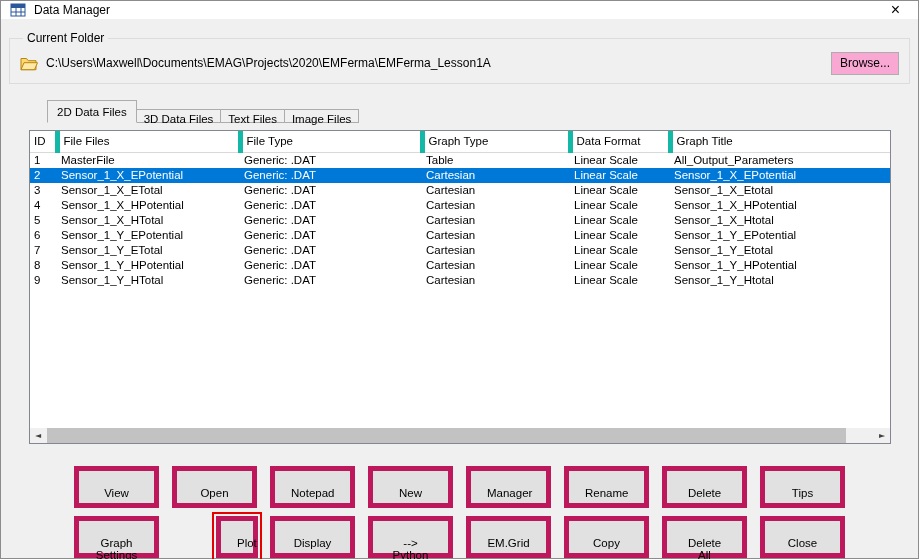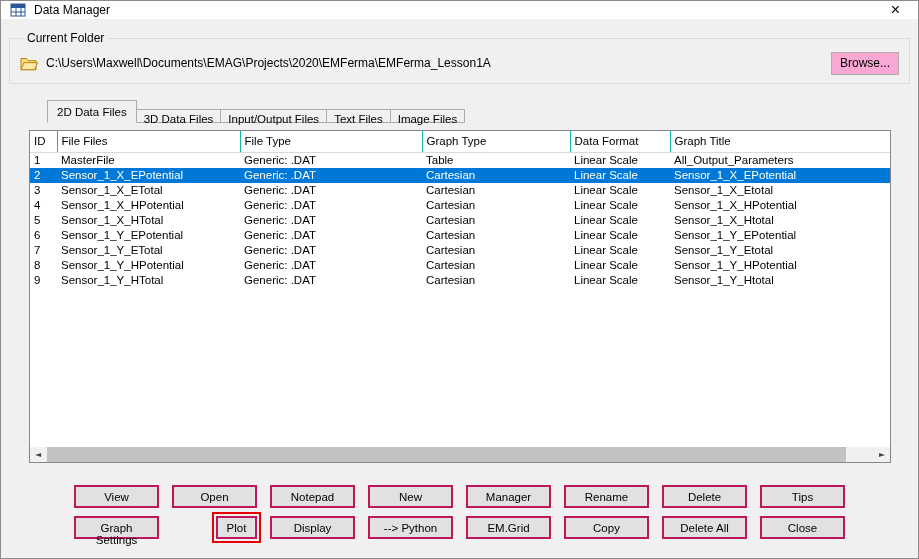--- a/index.html
+++ b/index.html
@@ -35,39 +35,39 @@
                 border-bottom:1px solid #f0f0f0; padding:0 9px;margin-left:32px; }
 
   
   .table-outer { margin:7px 27px 0 28px; border:1px solid #828790; background:#ffffff;
                  height:333px; display:flex; flex-direction:column; }
   .table-area { flex:1 1 auto; overflow:hidden; background:#fff; }
   table { border-collapse:collapse; table-layout:fixed; width:860px; }
   col.c0{width:27px;} col.c1{width:183px;} col.c2{width:182px;}
   col.c3{width:148px;} col.c4{width:100px;} col.c5{width:220px;}
   th { font-weight:normal; text-align:left; font-size:11.5px; height:21px; padding:0 4px;
-       background:#ffffff; border-right:1px solid #14b8a6; border-bottom:1px solid #d9d9d9;
+       background:#ffffff; border-right:5px solid #14b8a6; border-bottom:1px solid #d9d9d9;
        white-space:nowrap; overflow:hidden; cursor:default; }
   th:last-child { border-right:none; }
   td { font-size:11.5px; height:15px; line-height:15px; padding:0 4px;
        white-space:nowrap; overflow:hidden; cursor:default; }
   tr.selected td { background:var(--sel-color); color:#ffffff; }
 
   
   .hscroll { height:15px; flex:0 0 auto; background:#f0f0f0; display:flex; align-items:stretch; }
   .scroll-arrow { width:16px; display:flex; align-items:center; justify-content:center;
                   font-family:"DejaVu Sans", sans-serif; font-size:8px; color:#404040; }
   .scroll-track { flex:1; position:relative; background:#f0f0f0; }
   .scroll-thumb { position:absolute; left:1px; top:0; height:15px; width:96.5%; background:#c2c2c2; }
 
   
   .button-area { margin-top:22px; display:flex; justify-content:center; }
   .button-grid { display:grid; grid-template-columns:repeat(8, 85px); column-gap:13px; row-gap:8px; }
-  .win-btn { height:23px; background:#e1e1e1; border:2px solid #be185d; font-family:inherit;
-             font-size:11.5px; padding:4px; cursor:default; }
+  .win-btn { height:23px; background:#e1e1e1; border:5px solid #be185d; font-family:inherit;
+             font-size:11.5px; padding:16px; cursor:default; }
   .win-btn.highlighted { outline:2px solid var(--hl-color); outline-offset:2px;margin-left:44px; }
 </style>
 </head>
 <body>
 
 <div class="window">
 
   <div class="titlebar">
     <span class="app-icon">
       <svg width="16" height="16" viewBox="0 0 16 16">
@@ -92,21 +92,20 @@
         </svg>
       </span>
       <span class="folder-path">C:\Users\Maxwell\Documents\EMAG\Projects\2020\EMFerma\EMFerma_Lesson1A</span>
       <button class="browse-btn">Browse...</button>
     </div>
   </fieldset>
 
   <div class="tabs" id="tabs">
       <div class="tab active">2D Data Files</div>
       <div class="tab">3D Data Files</div>
-      <div class="tab">Input/Output Files</div>
       <div class="tab">Text Files</div>
       <div class="tab">Image Files</div>
     </div>
 
   <div class="table-outer">
     <div class="table-area">
       <table>
         <colgroup>
           <col class="c0">
             <col class="c1">

